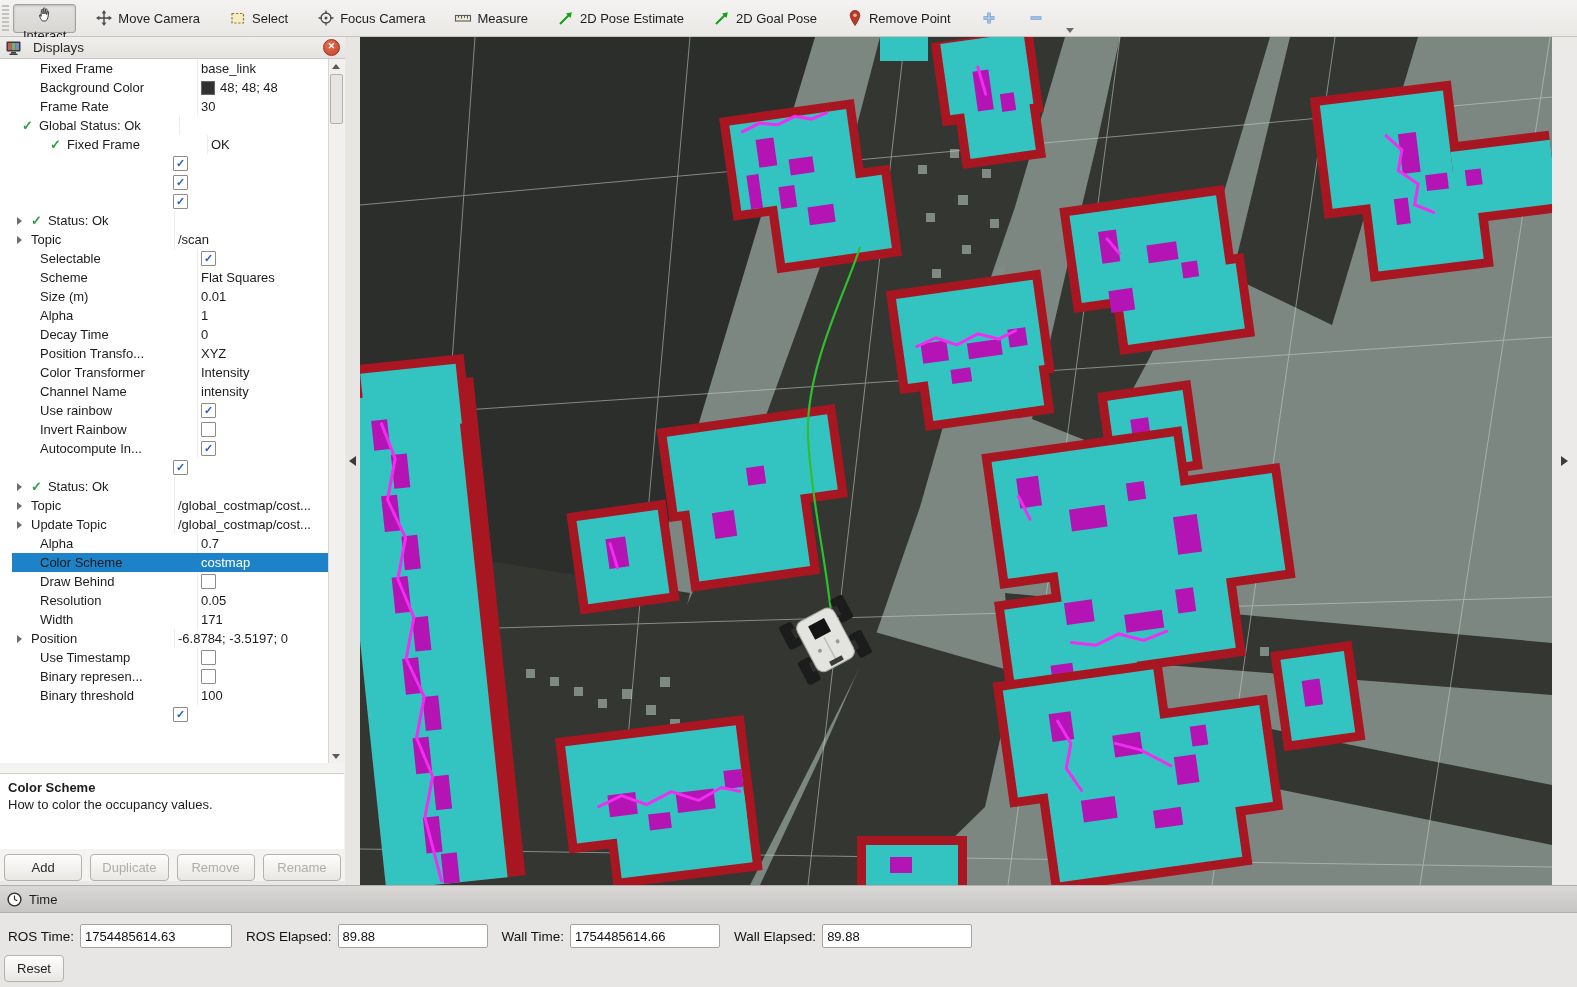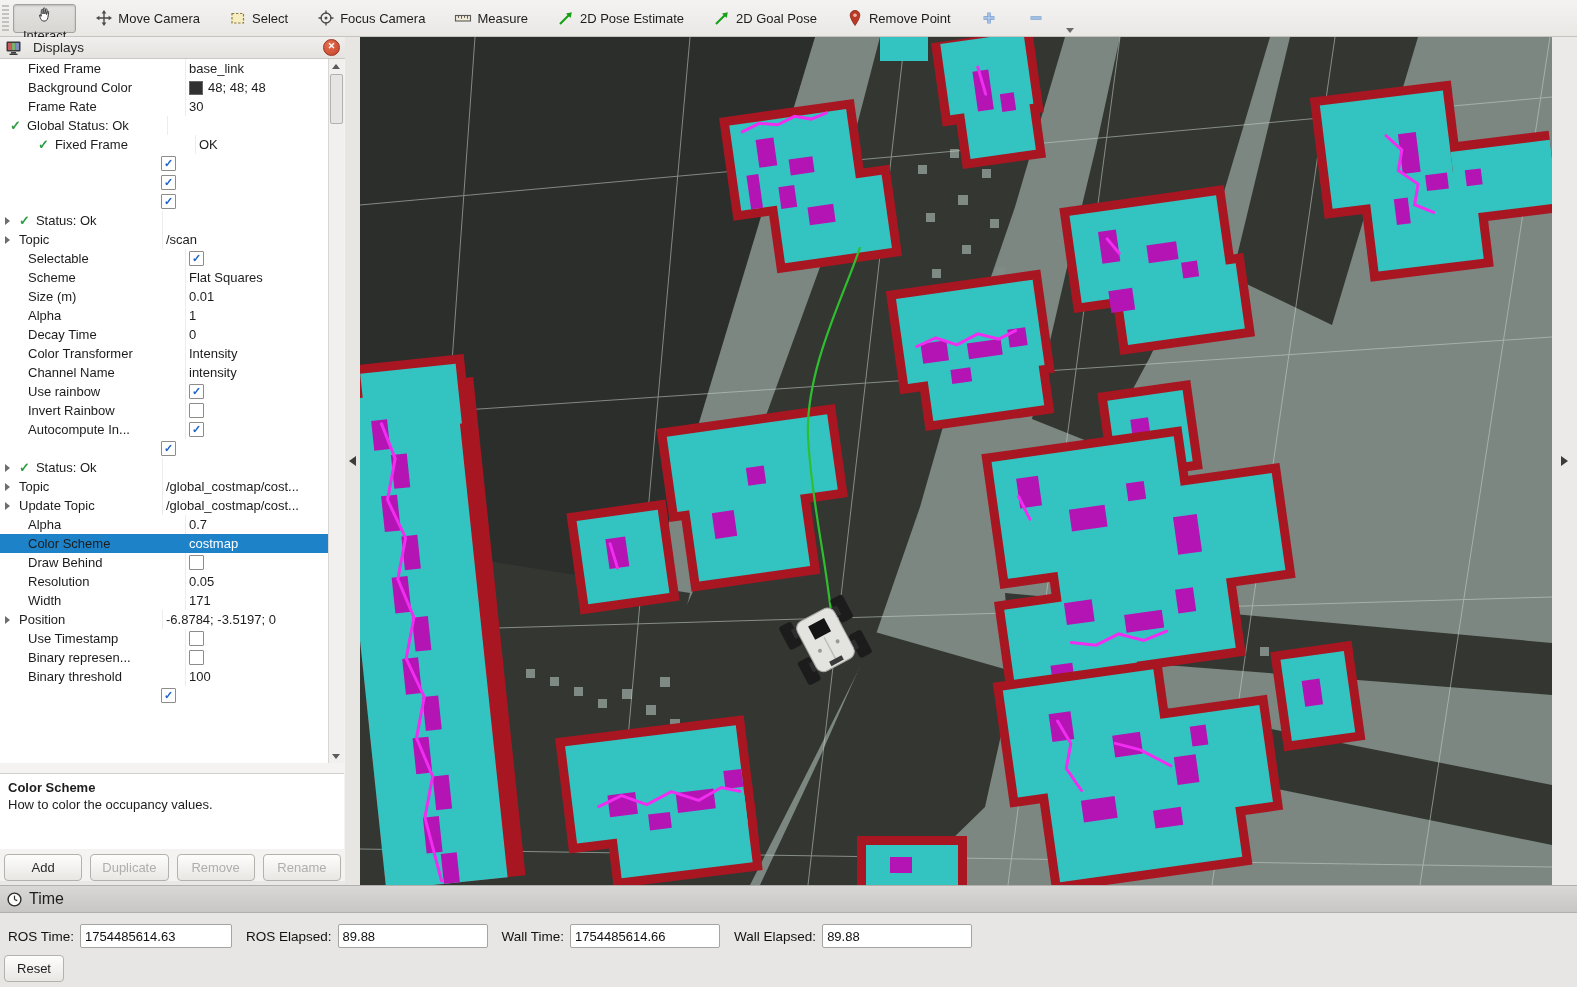--- a/index.html
+++ b/index.html
@@ -10,21 +10,21 @@
   .tool{display:flex;align-items:center;gap:5px;height:27px;padding:0 9px;margin-right:9px;border:1px solid transparent;border-radius:3px;background:transparent;font-size:13px;color:#1d1d1d;cursor:default;}
   .tool.active{background:linear-gradient(#e3e2e0,#d9d7d4);border-color:#a4a29e;box-shadow:inset 0 1px 2px rgba(0,0,0,.18);flex-direction:column;}
   .tool svg{display:block;}
   .tb-overflow{margin-left:2px;align-self:flex-end;margin-bottom:3px;width:0;height:0;border-left:4px solid transparent;border-right:4px solid transparent;border-top:5px solid #6b6a68;}
   
   #displays{position:absolute;left:0;top:37px;width:345px;height:844px;background:#f4f3f1;border-right:1px solid #c6c4c0;}
   .panel-title{height:21px;display:flex;align-items:center;gap:6px;padding:0 5px;background:linear-gradient(#f0efed,#e4e3e0);border-bottom:1px solid #cac8c4;}
   .panel-title .t{flex:1;font-size:13.5px;color:#2a2a2a;}
   .close-btn{width:15px;height:15px;border-radius:50%;background:radial-gradient(circle at 35% 30%,#e5704f,#c2442c);border:1px solid #99301e;color:#fff;font-size:9px;line-height:13px;text-align:center;font-weight:bold;}
   #tree{position:absolute;left:0;top:22px;width:344px;height:704px;background:#ffffff;overflow:hidden;}
-  .tree-rows{position:absolute;left:0;top:0;width:372px;}
+  .tree-rows{position:absolute;left:12px;top:0;width:372px;}
   .tree-row{display:flex;height:19px;line-height:19px;}
   .cell-l{width:157px;display:flex;align-items:center;overflow:hidden;white-space:nowrap;border-right:1px solid #efedeb;}
   .cell-v{flex:1;display:flex;align-items:center;padding-left:3px;overflow:hidden;white-space:nowrap;}
   .tree-row.selected{background:#1e82c8;}
   .tree-row.selected .cell-l,.tree-row.selected .cell-v{color:#fff;border-right-color:#1e82c8;}
   .k-prop .cell-l{padding-left:28px;}
   .k-disp .cell-l{margin-top:30px;}
   .k-status0 .cell-l{padding-left:10px;}
   .k-status1 .cell-l{padding-left:5px;}
   .k-sub2 .cell-l{padding-left:38px;}
@@ -61,21 +61,21 @@
   .f-bg{fill:var(--vp-bg);}
   .f-cyan{fill:var(--vp-cyan);}
   .f-red{fill:var(--vp-red);}
   .f-lethal{fill:var(--vp-lethal);}
   .f-dot{fill:var(--vp-dot);}
   .s-scan{stroke:var(--vp-scan);stroke-width:3;fill:none;stroke-linecap:round;}
   .s-grid{stroke:var(--vp-grid);stroke-width:1;opacity:.55;}
   .s-path{stroke:var(--vp-path);stroke-width:2.2;fill:none;}
   
   #timepanel{position:absolute;left:0;top:885px;width:1577px;height:102px;background:#e7e6e4;}
-  #time-title{height:26px;background:linear-gradient(#d9d8d6,#c7c6c4);border-top:1px solid #b2b0ad;border-bottom:1px solid #b2b0ad;display:flex;align-items:center;gap:7px;padding:0 7px;font-size:16px;color:#1e1e1e;}
+  #time-title{height:26px;background:linear-gradient(#d9d8d6,#c7c6c4);border-top:1px solid #b2b0ad;border-bottom:1px solid #b2b0ad;display:flex;align-items:center;gap:7px;padding:0 7px;font-size:13px;color:#1e1e1e;}
   #time-fields{position:absolute;left:0;top:38px;height:26px;display:flex;align-items:center;}
   .tf-label{margin-right:6px;font-size:13.5px;color:#111;}
   .tf-input{height:22px;border:1px solid #a6a4a1;border-radius:2px;background:#fff;font-family:"Liberation Sans",sans-serif;font-size:13px;color:#111;padding:0 4px;margin-right:14px;}
   #reset-btn{position:absolute;left:4px;top:70px;width:58px;height:25px;border:1px solid #b5b2ad;border-radius:4px;background:linear-gradient(#fdfdfc,#e9e7e4);font-size:13px;display:flex;align-items:center;justify-content:center;color:#222;}
 </style>
 </head>
 <body>
 
 <div id="app">
 
@@ -327,20 +327,28 @@
             <div class="cell-v">
               <span>1</span>
             </div>
           </div>
           <div class="tree-row k-prop">
             <div class="cell-l">
               <span class="lbl">Decay Time</span>
             </div>
             <div class="cell-v">
               <span>0</span>
+            </div>
+          </div>
+          <div class="tree-row k-prop">
+            <div class="cell-l">
+              <span class="lbl">Position Transfo...</span>
+            </div>
+            <div class="cell-v">
+              <span>XYZ</span>
             </div>
           </div>
           <div class="tree-row k-prop">
             <div class="cell-l">
               <span class="lbl">Color Transformer</span>
             </div>
             <div class="cell-v">
               <span>Intensity</span>
             </div>
           </div>

